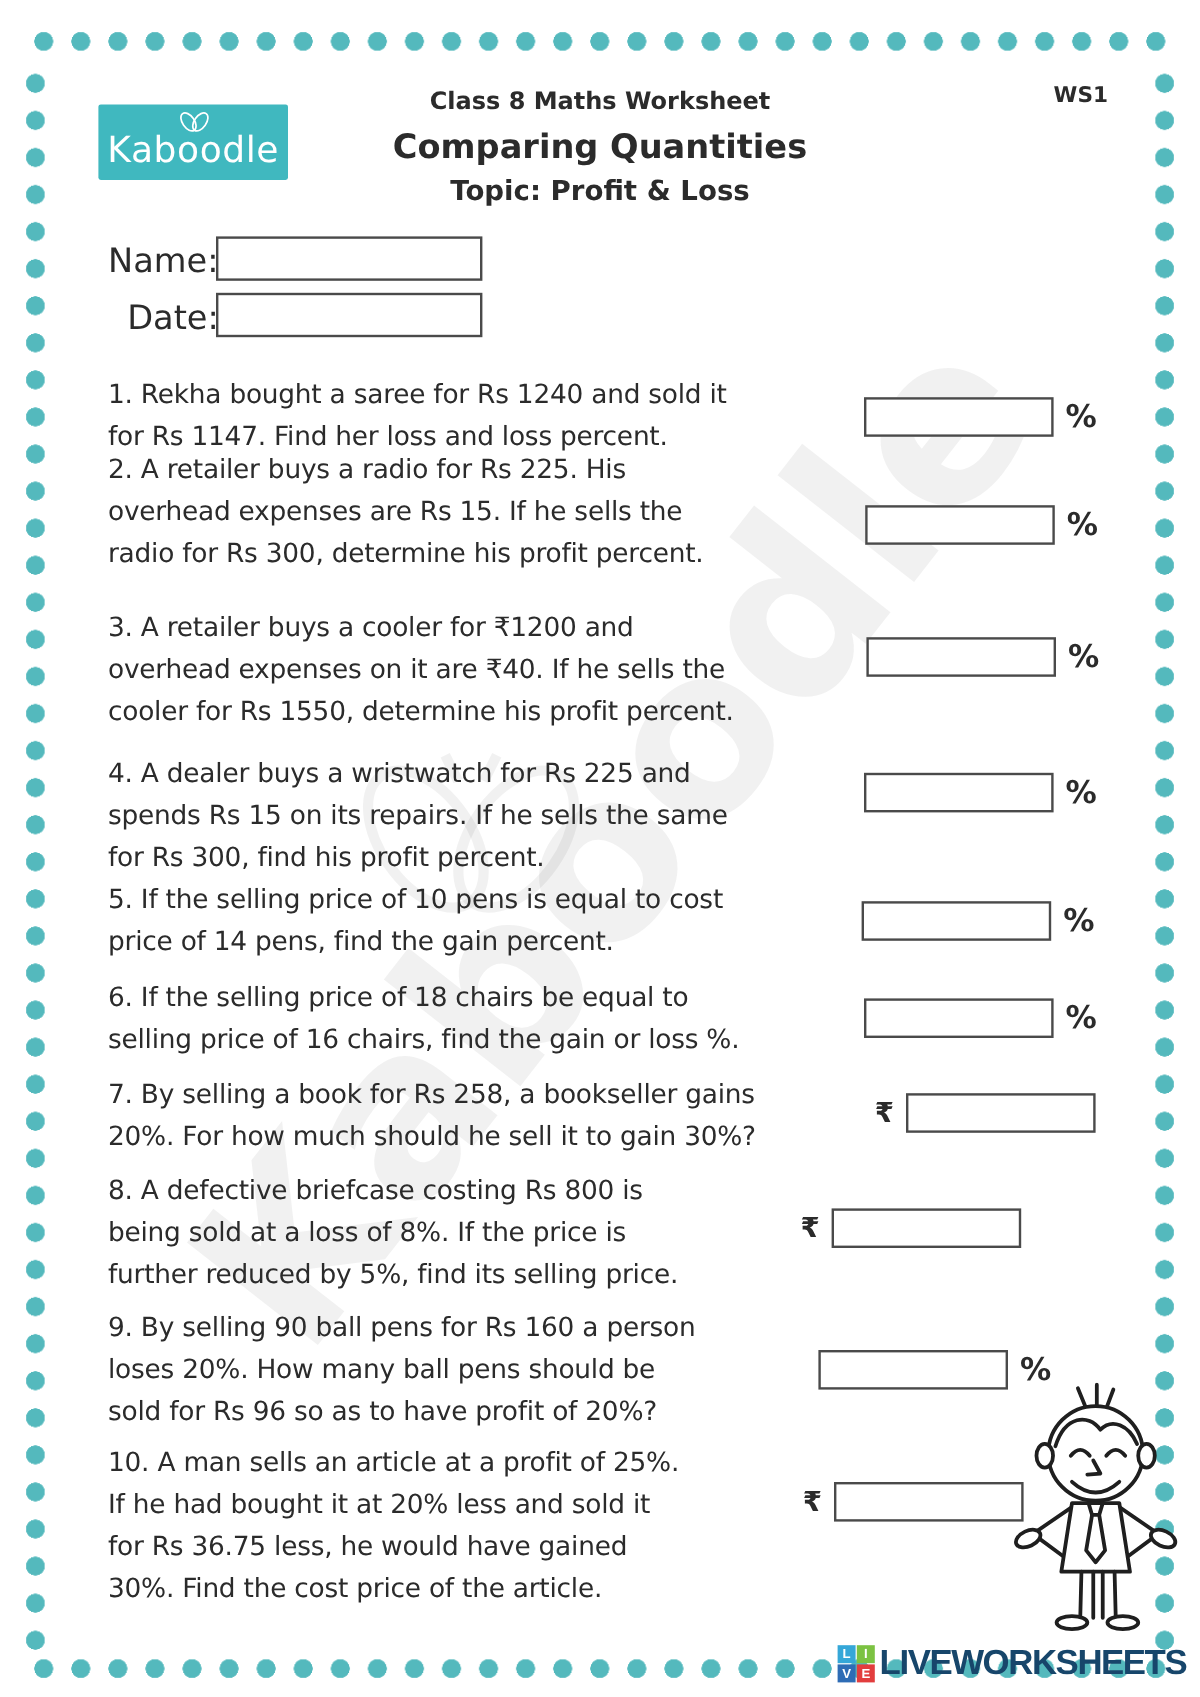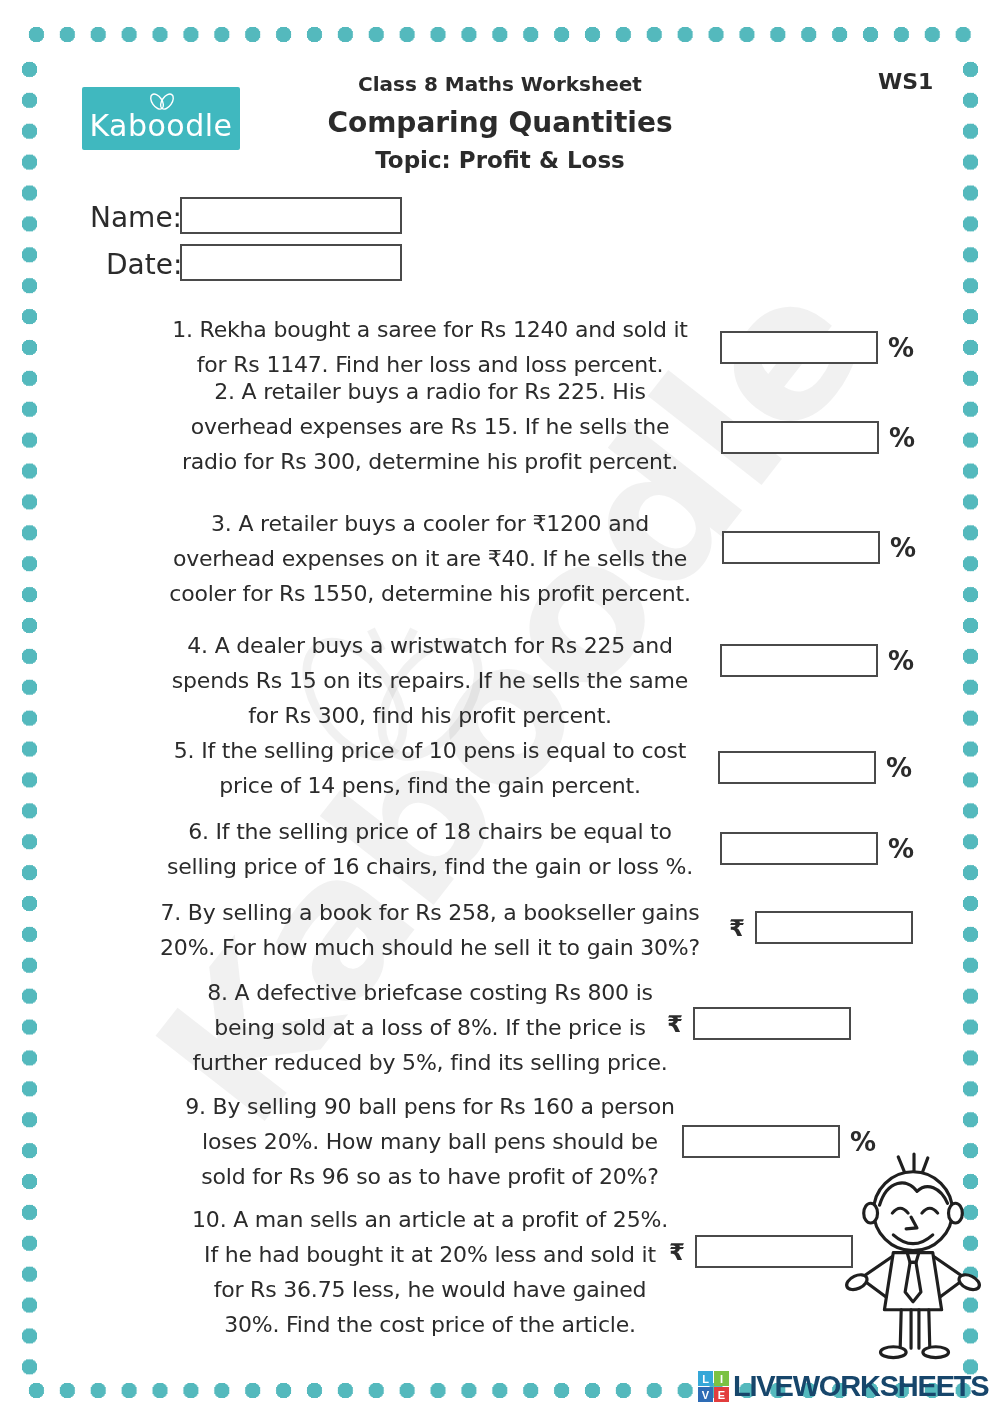--- a/index.html
+++ b/index.html
@@ -32,28 +32,28 @@
   #kaboodle-logo{
     position:absolute;left:82px;top:87px;width:158px;height:63px;background:var(--logo-bg);
     z-index:2;display:flex;align-items:flex-end;justify-content:center;border-radius:2px;
   }
   #kaboodle-logo .logo-text{color:#fff;font-size:30px;font-weight:500;letter-spacing:0.5px;line-height:1;padding-bottom:9px;}
   #kaboodle-logo svg{position:absolute;left:64px;top:4px;width:32px;height:24px;}
   .title{position:absolute;left:0;width:1000px;text-align:center;z-index:2;}
   #title-small{top:72px;font-size:20px;font-weight:600;text-align:center;}
   #title-main{top:106px;font-size:28px;font-weight:600;}
   #title-topic{top:147px;font-size:23px;font-weight:600;}
-  #ws-label{position:absolute;left:878px;top:69px;font-size:22px;font-weight:600;z-index:2;}
+  #ws-label{position:absolute;left:878px;top:69px;font-size:18px;font-weight:600;z-index:2;}
   
   .field-label{position:absolute;left:90px;font-size:28px;font-weight:500;z-index:2;}
   #name-label{top:201px;} #date-label{top:248px;margin-left:16px;}
   .field-input{position:absolute;left:180px;width:206px;height:33px;border:2px solid #4a4a4a;background:#fff;z-index:2;font-size:20px;padding:0 6px;box-sizing:content-box;}
   #name-input{top:197px;} #date-input{top:244px;}
   
-  .q{position:absolute;left:90px;width:680px;font-size:22px;line-height:35px;font-weight:500;white-space:pre-line;z-index:2;letter-spacing:-0.2px;text-align:center;}
+  .q{position:absolute;left:90px;width:680px;font-size:22px;line-height:35px;font-weight:500;white-space:pre-line;z-index:2;letter-spacing:-0.2px;}
   #q1{top:312px}#q2{top:374px}#q3{top:506px}#q4{top:628px}#q5{top:733px}
   #q6{top:814px}#q7{top:895px}#q8{top:975px}#q9{top:1089px}#q10{top:1202px}
   
   .ans{position:absolute;display:flex;align-items:center;gap:10px;z-index:2;}
   .abox{width:142px;height:29px;border:2px solid #4a4a4a;background:#fff;font-size:20px;padding:0 6px;}
   .pct{font-size:26px;font-weight:600;}
   .cur{font-size:23px;font-weight:600;}
   #a1{left:720px;top:331px}
   #a2{left:721px;top:421px}
   #a3{left:722px;top:531px}

